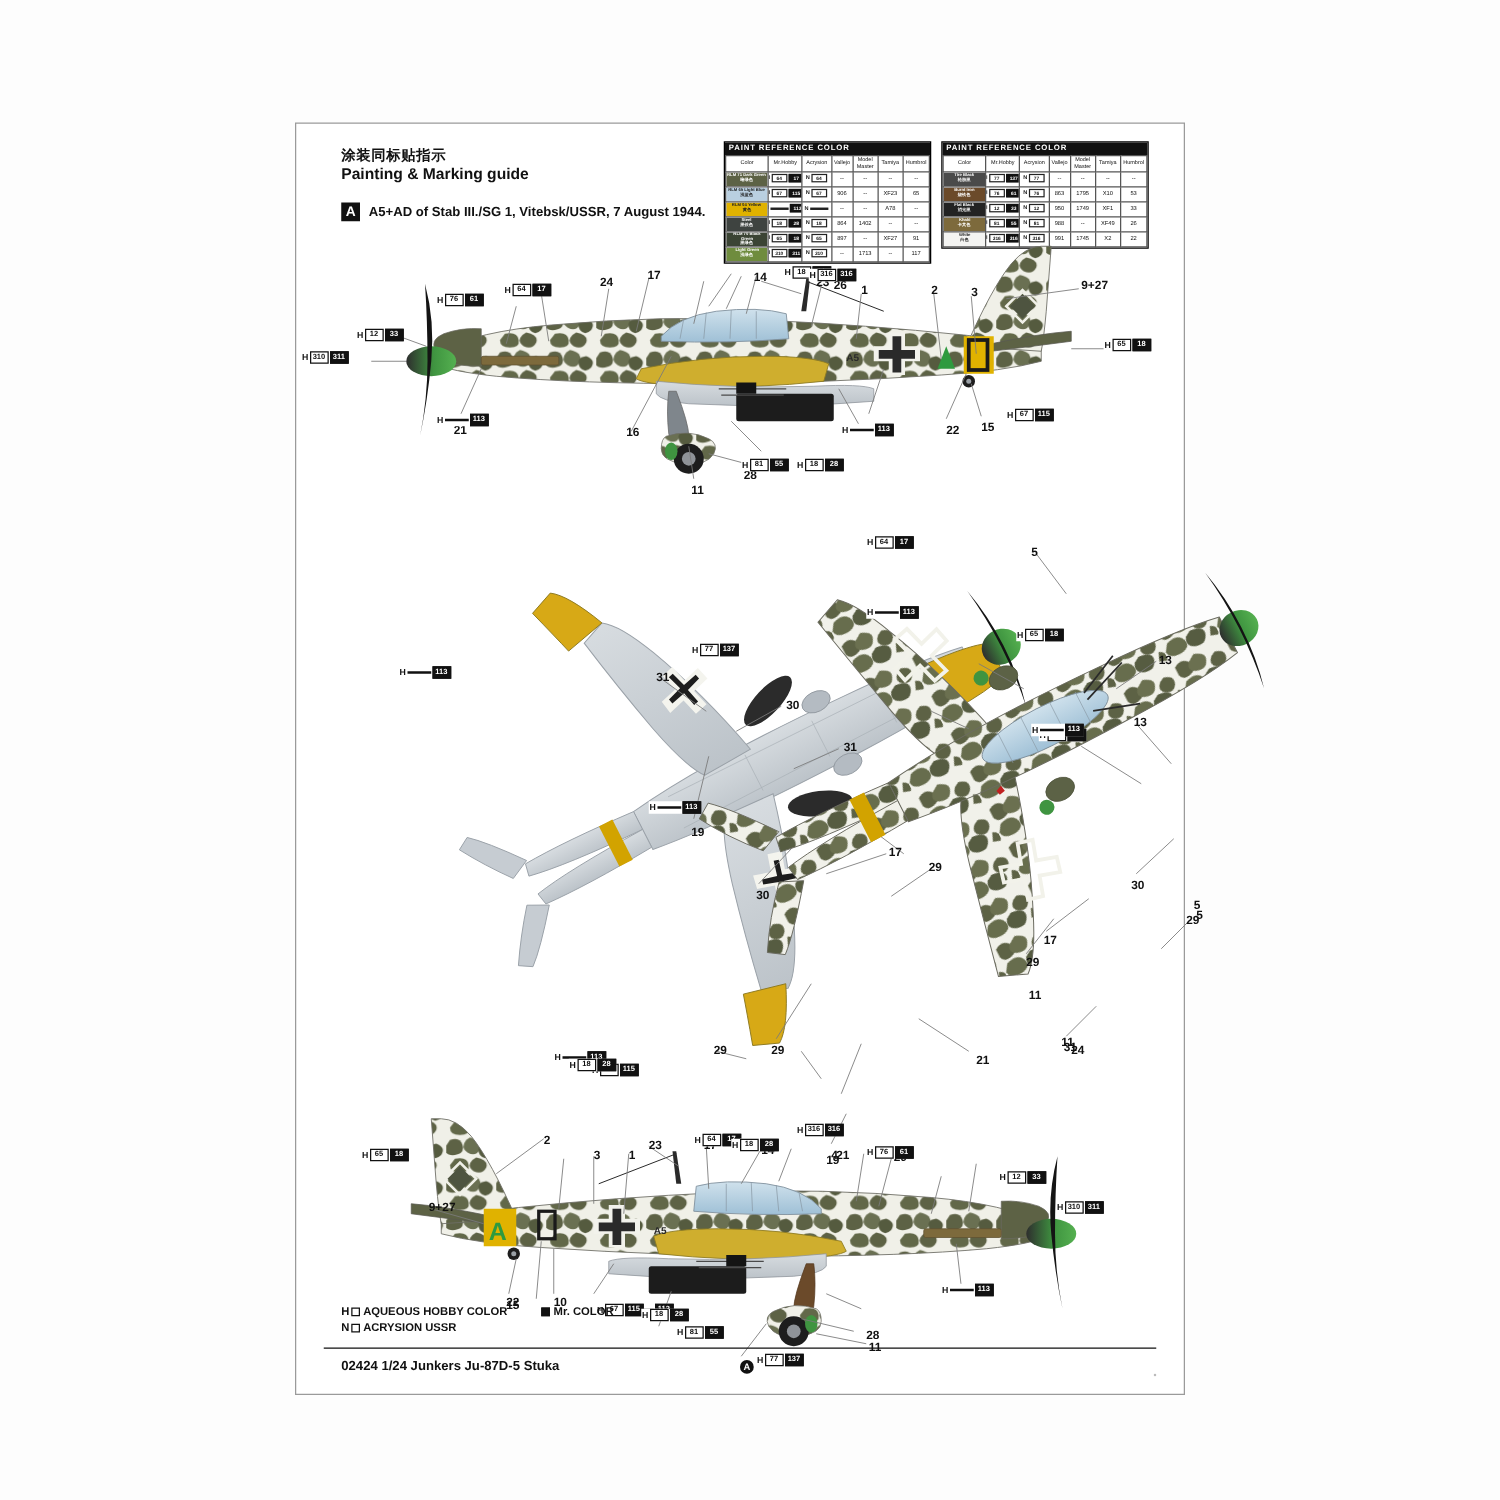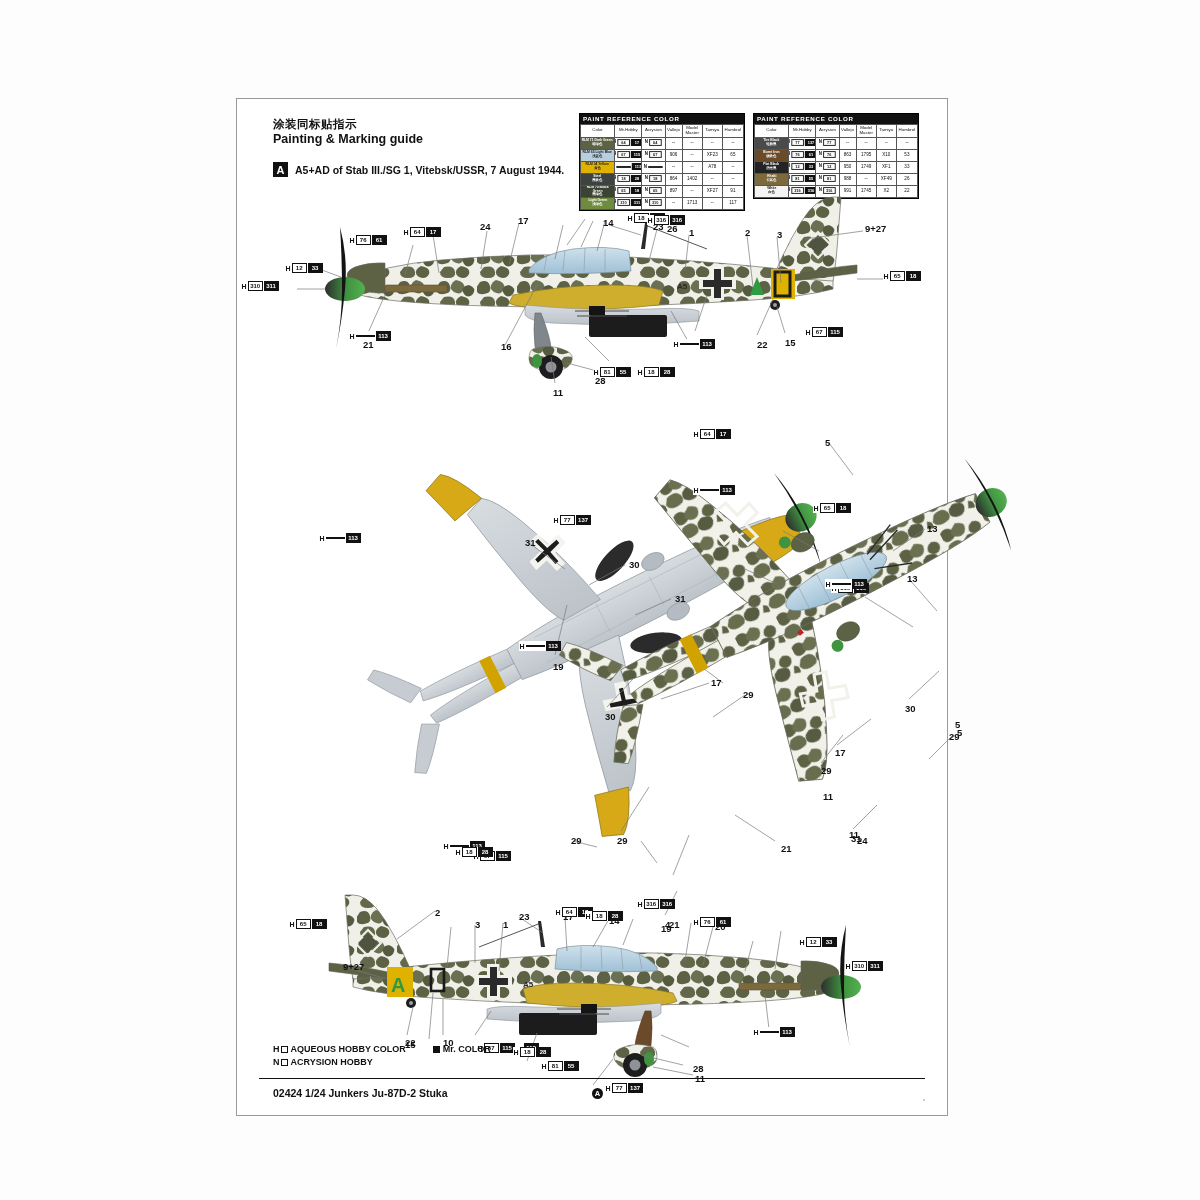--- a/index.html
+++ b/index.html
@@ -985,21 +985,21 @@
       <span class="sq"></span>
       <span>AQUEOUS HOBBY COLOR</span>
       <span class="legend-mr">
         <span class="sq filled"></span>
         <span>Mr. COLOR</span>
       </span>
     </div>
     <div class="legend-row">
       <span>N</span>
       <span class="sq"></span>
-      <span>ACRYSION HOBBY</span>
+      <span>ACRYSION USSR</span>
     </div>
   </div>
 
   <div class="footrule"></div>
-  <div class="footer-title">02424 1/24 Junkers Ju-87D-2 Stuka</div>
+  <div class="footer-title">02424 1/24 Junkers Ju-87D-5 Stuka</div>
   <div class="footer-mark">A</div>
   <div class="page-dot"></div>
 </div>
 
 </body></html>

